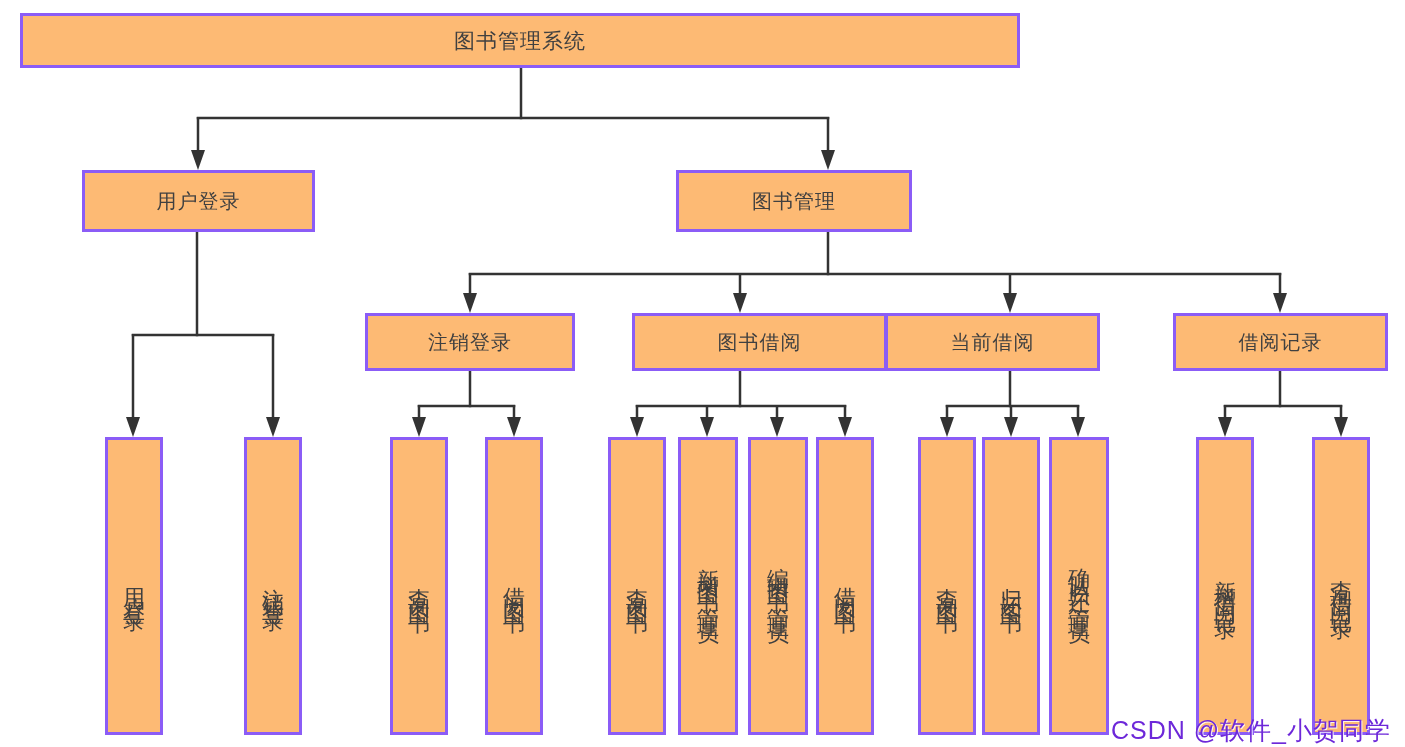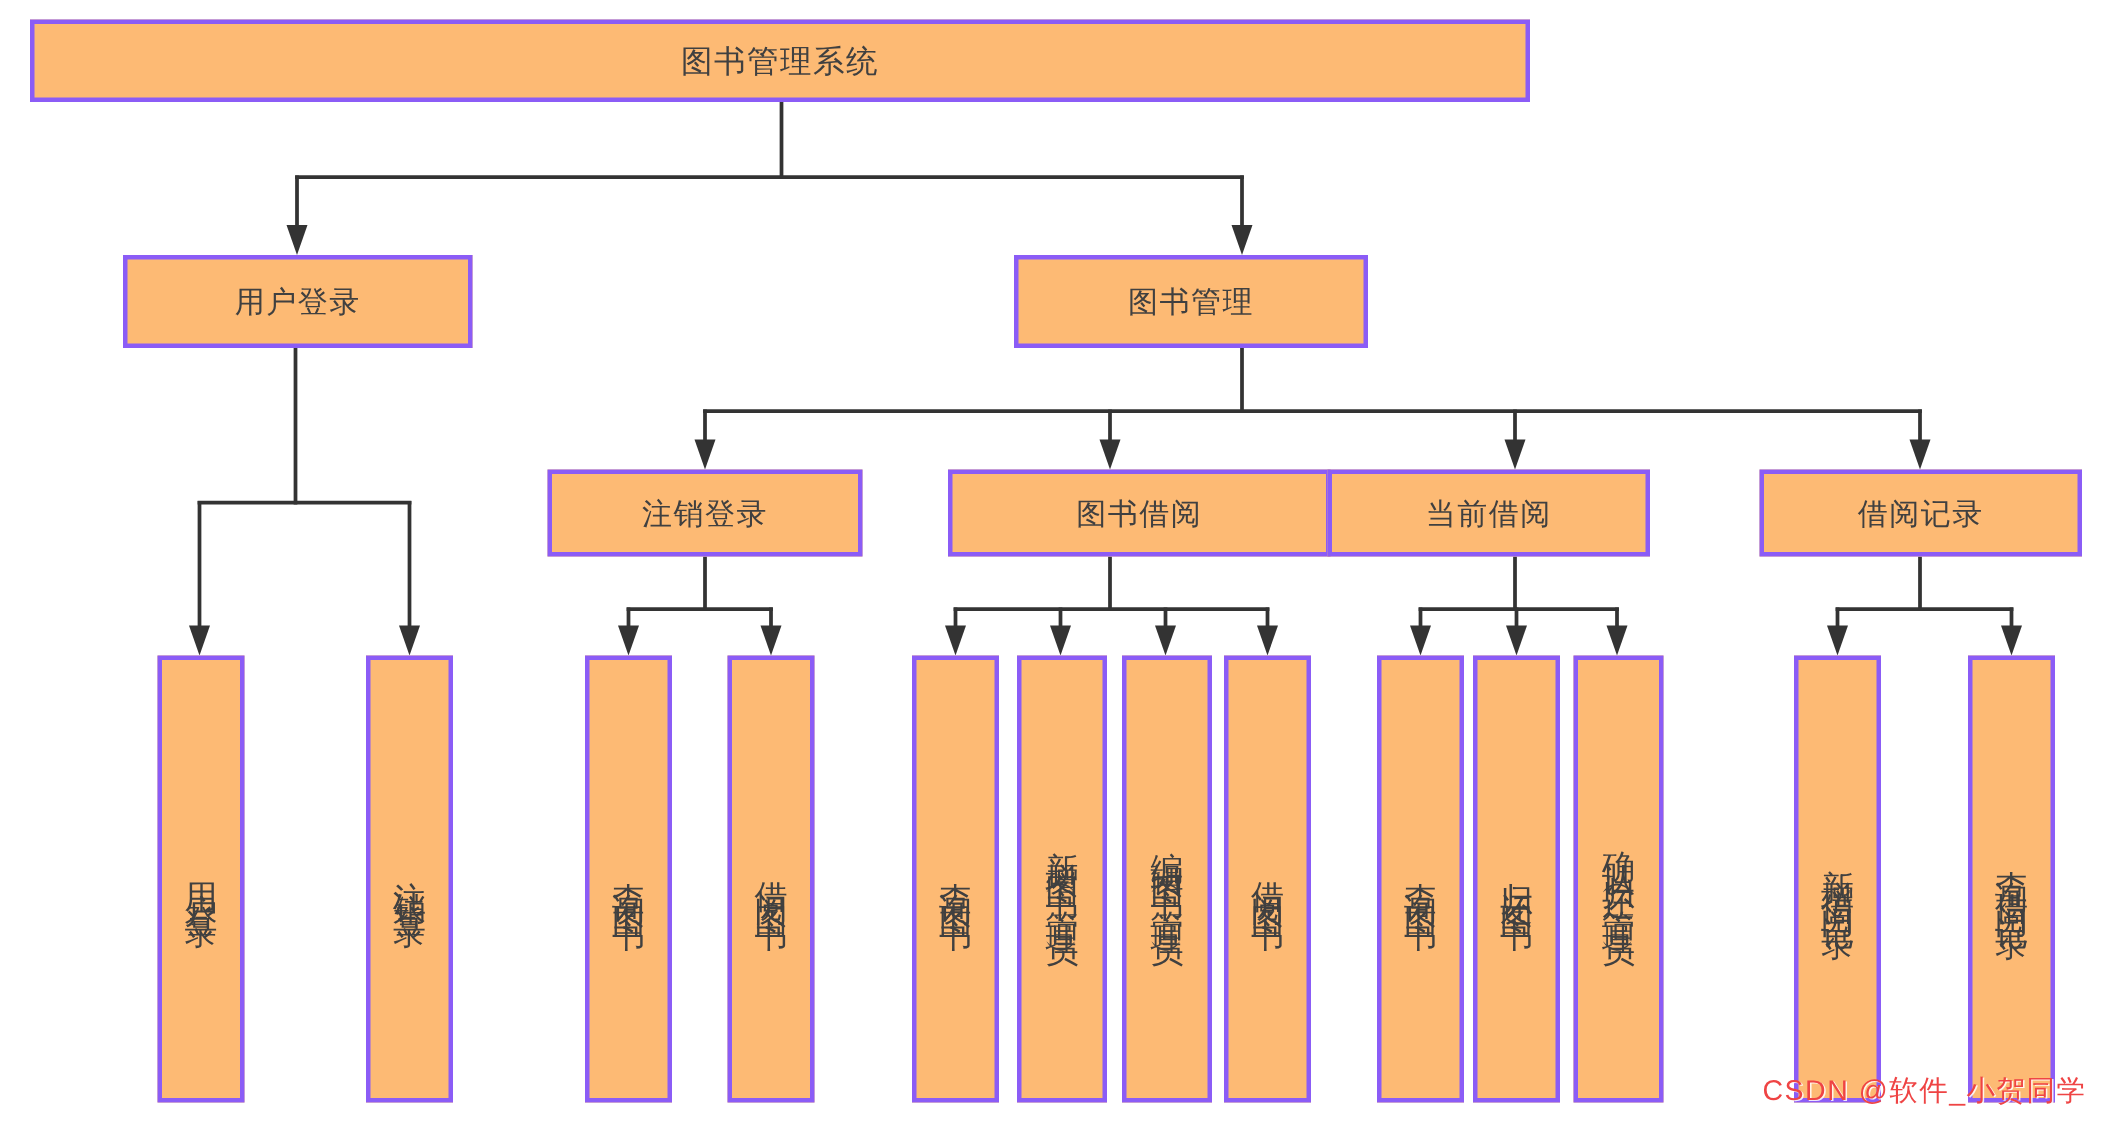--- a/index.html
+++ b/index.html
@@ -33,22 +33,22 @@
     text-orientation: mixed;
     font-size: 22px;
     letter-spacing: 8px;
     line-height: 1;
     color: #404040;
   }
   #watermark {
     position: absolute;
     top: 714px;
     right: 14px;
-    font-size: 19px;
-    color: #ef4444;
+    font-size: 25px;
+    color: #6d28d9;
     letter-spacing: 1px;
     text-shadow: 1px 1px 0 rgba(255,255,255,0.85);
     z-index: 5;
     white-space: nowrap;
   }
   line { stroke: #333333; stroke-width: 2.5; }
   polygon { fill: #333333; }
 </style>
 </head>
 <body>

